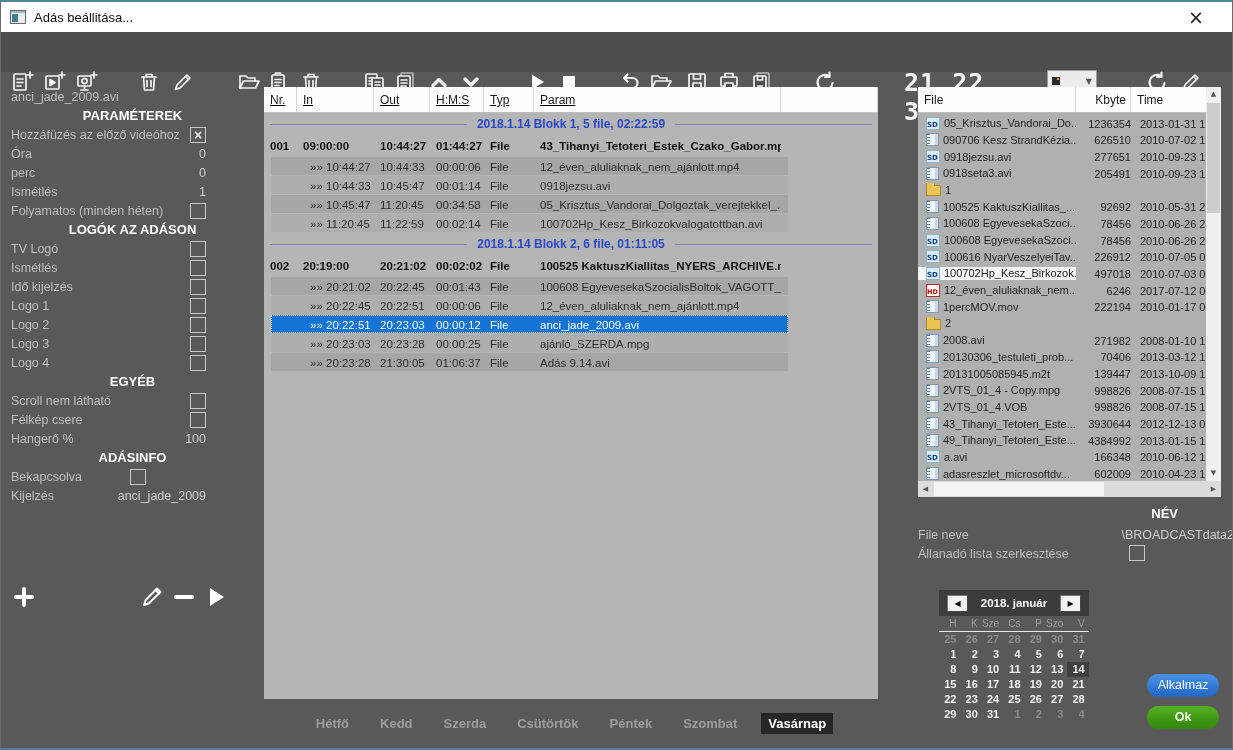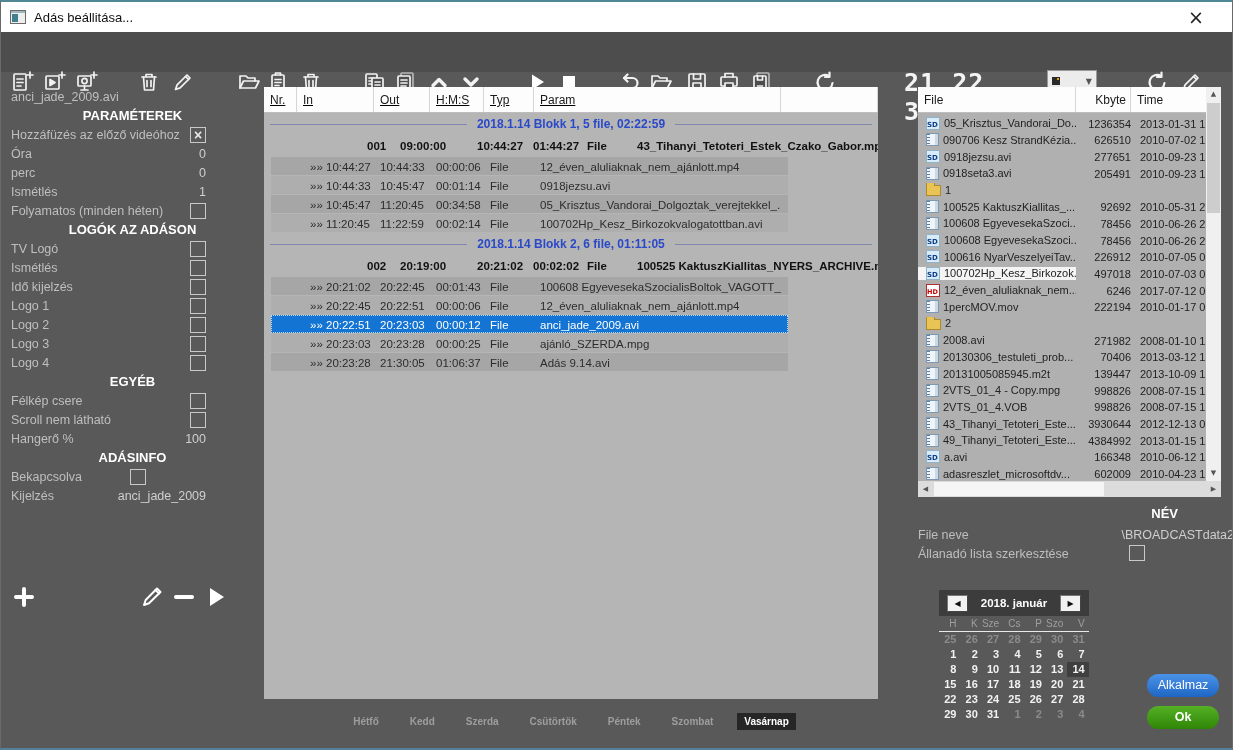--- a/index.html
+++ b/index.html
@@ -37,21 +37,21 @@
   .checkbox { width:16px; height:16px; border:1px solid #c9c9c9; flex:none; margin-left:auto;
               display:flex; align-items:center; justify-content:center; color:#e8e8e8; font-size:14px; font-weight:bold; line-height:1; cursor:pointer; }
   .sb-row.indent .checkbox { margin-right:60px; }
   .sb-actions .act { position:absolute; width:26px; height:26px; }
   .sb-actions svg { width:26px; height:26px; stroke:#fff; stroke-width:2; fill:none; stroke-linecap:round; stroke-linejoin:round; }
   
   .playlist { position:absolute; left:263px; top:85px; width:614px; height:612px; background:#b5b5b5; }
   .pl-header { display:flex; height:26px; background:#fdfdfd; border-bottom:1px solid #bdbdbd;text-decoration:underline; }
   .pl-header .hc { font-size:12px; color:#1a1a1a; padding:6px 0 0 6px; border-right:1px solid #d6d6d6; height:100%; }
   .prow { position:relative; display:flex; height:19px; align-items:center; font-size:11.5px; color:#2c2c2c; }
-  .prow.main { height:22px; font-weight:bold; color:#111;justify-content:flex-end; }
+  .prow.main { height:22px; font-weight:bold; color:#111; }
   .prow .c { padding-left:6px; white-space:nowrap; overflow:hidden; flex:none; }
   .prow.sub::before { content:''; position:absolute; left:7px; width:517px; top:0; bottom:1px; background:#a6a6a6; z-index:0; }
   .prow.sub.alt::before { background:#aeaeae; }
   .prow .c { position:relative; z-index:1; }
   .prow.sub .cin { padding-left:13px; }
   .prow.sel::before { background:#1474d4; }
   .prow.sel { color:#fff; }
   .prow.sel::after { content:''; position:absolute; left:8px; width:515px; top:1px; bottom:2px; outline:1px dotted #bcd9f4; z-index:2; pointer-events:none; }
   .blocksep { display:flex; align-items:center; height:22px; padding:0 6px; }
   .blocksep .line { flex:1; height:1px; background:#8089ad; }
@@ -97,21 +97,21 @@
   .cal-grid { display:flex; flex-wrap:wrap; width:150px; }
   .cal-cell { width:21.4px; height:15px; text-align:right; padding-right:4px; font-size:11px; font-weight:bold; color:#f2f2f2; line-height:15px; cursor:pointer; }
   .cal-cell.muted { color:#8b8b8b; }
   .cal-cell.selday { background:#3f3f3f; }
   
   .pill { position:absolute; left:1146px; width:72px; height:23px; border-radius:12px; border:none; color:#fff; font-size:12.5px; font-family:"Liberation Sans", sans-serif; cursor:pointer; text-align:center; line-height:23px; }
   .pill.apply { top:672px; background:linear-gradient(#4b93e8,#1f66c4); }
   .pill.ok { top:704px; background:linear-gradient(#55b025,#2f8606); font-weight:bold; }
   
   .daytabs { position:absolute; left:263px; top:711px; width:614px; display:flex; justify-content:center; gap:17px; align-items:center; }
-  .daytab { color:#9e9e9e; font-size:10px; font-weight:bold; padding:3px 7px; cursor:pointer; white-space:nowrap; }
+  .daytab { color:#9e9e9e; font-size:13px; font-weight:bold; padding:3px 7px; cursor:pointer; white-space:nowrap; }
   .daytab.sel { background:#262626; color:#fff; }
 </style>
 </head>
 <body>
 
 <div id="win">
 
   <div class="titlebar">
     <span class="appicon"></span>
     <span class="titletext">Adás beállitása...</span>
@@ -273,25 +273,25 @@
       <div class="sb-row">
         <span class="sb-label">Logo 3</span>
         <span class="checkbox"></span>
       </div>
       <div class="sb-row">
         <span class="sb-label">Logo 4</span>
         <span class="checkbox"></span>
       </div>
       <div class="sb-header">EGYÉB</div>
       <div class="sb-row">
+        <span class="sb-label">Scroll nem látható</span>
+        <span class="checkbox"></span>
+      </div>
+      <div class="sb-row">
         <span class="sb-label">Félkép csere</span>
-        <span class="checkbox"></span>
-      </div>
-      <div class="sb-row">
-        <span class="sb-label">Scroll nem látható</span>
         <span class="checkbox"></span>
       </div>
       <div class="sb-row">
         <span class="sb-label">Hangerő %</span>
         <span class="sb-value">100</span>
       </div>
       <div class="sb-header">ADÁSINFO</div>
       <div class="sb-row indent">
         <span class="sb-label">Bekapcsolva</span>
         <span class="checkbox"></span>

